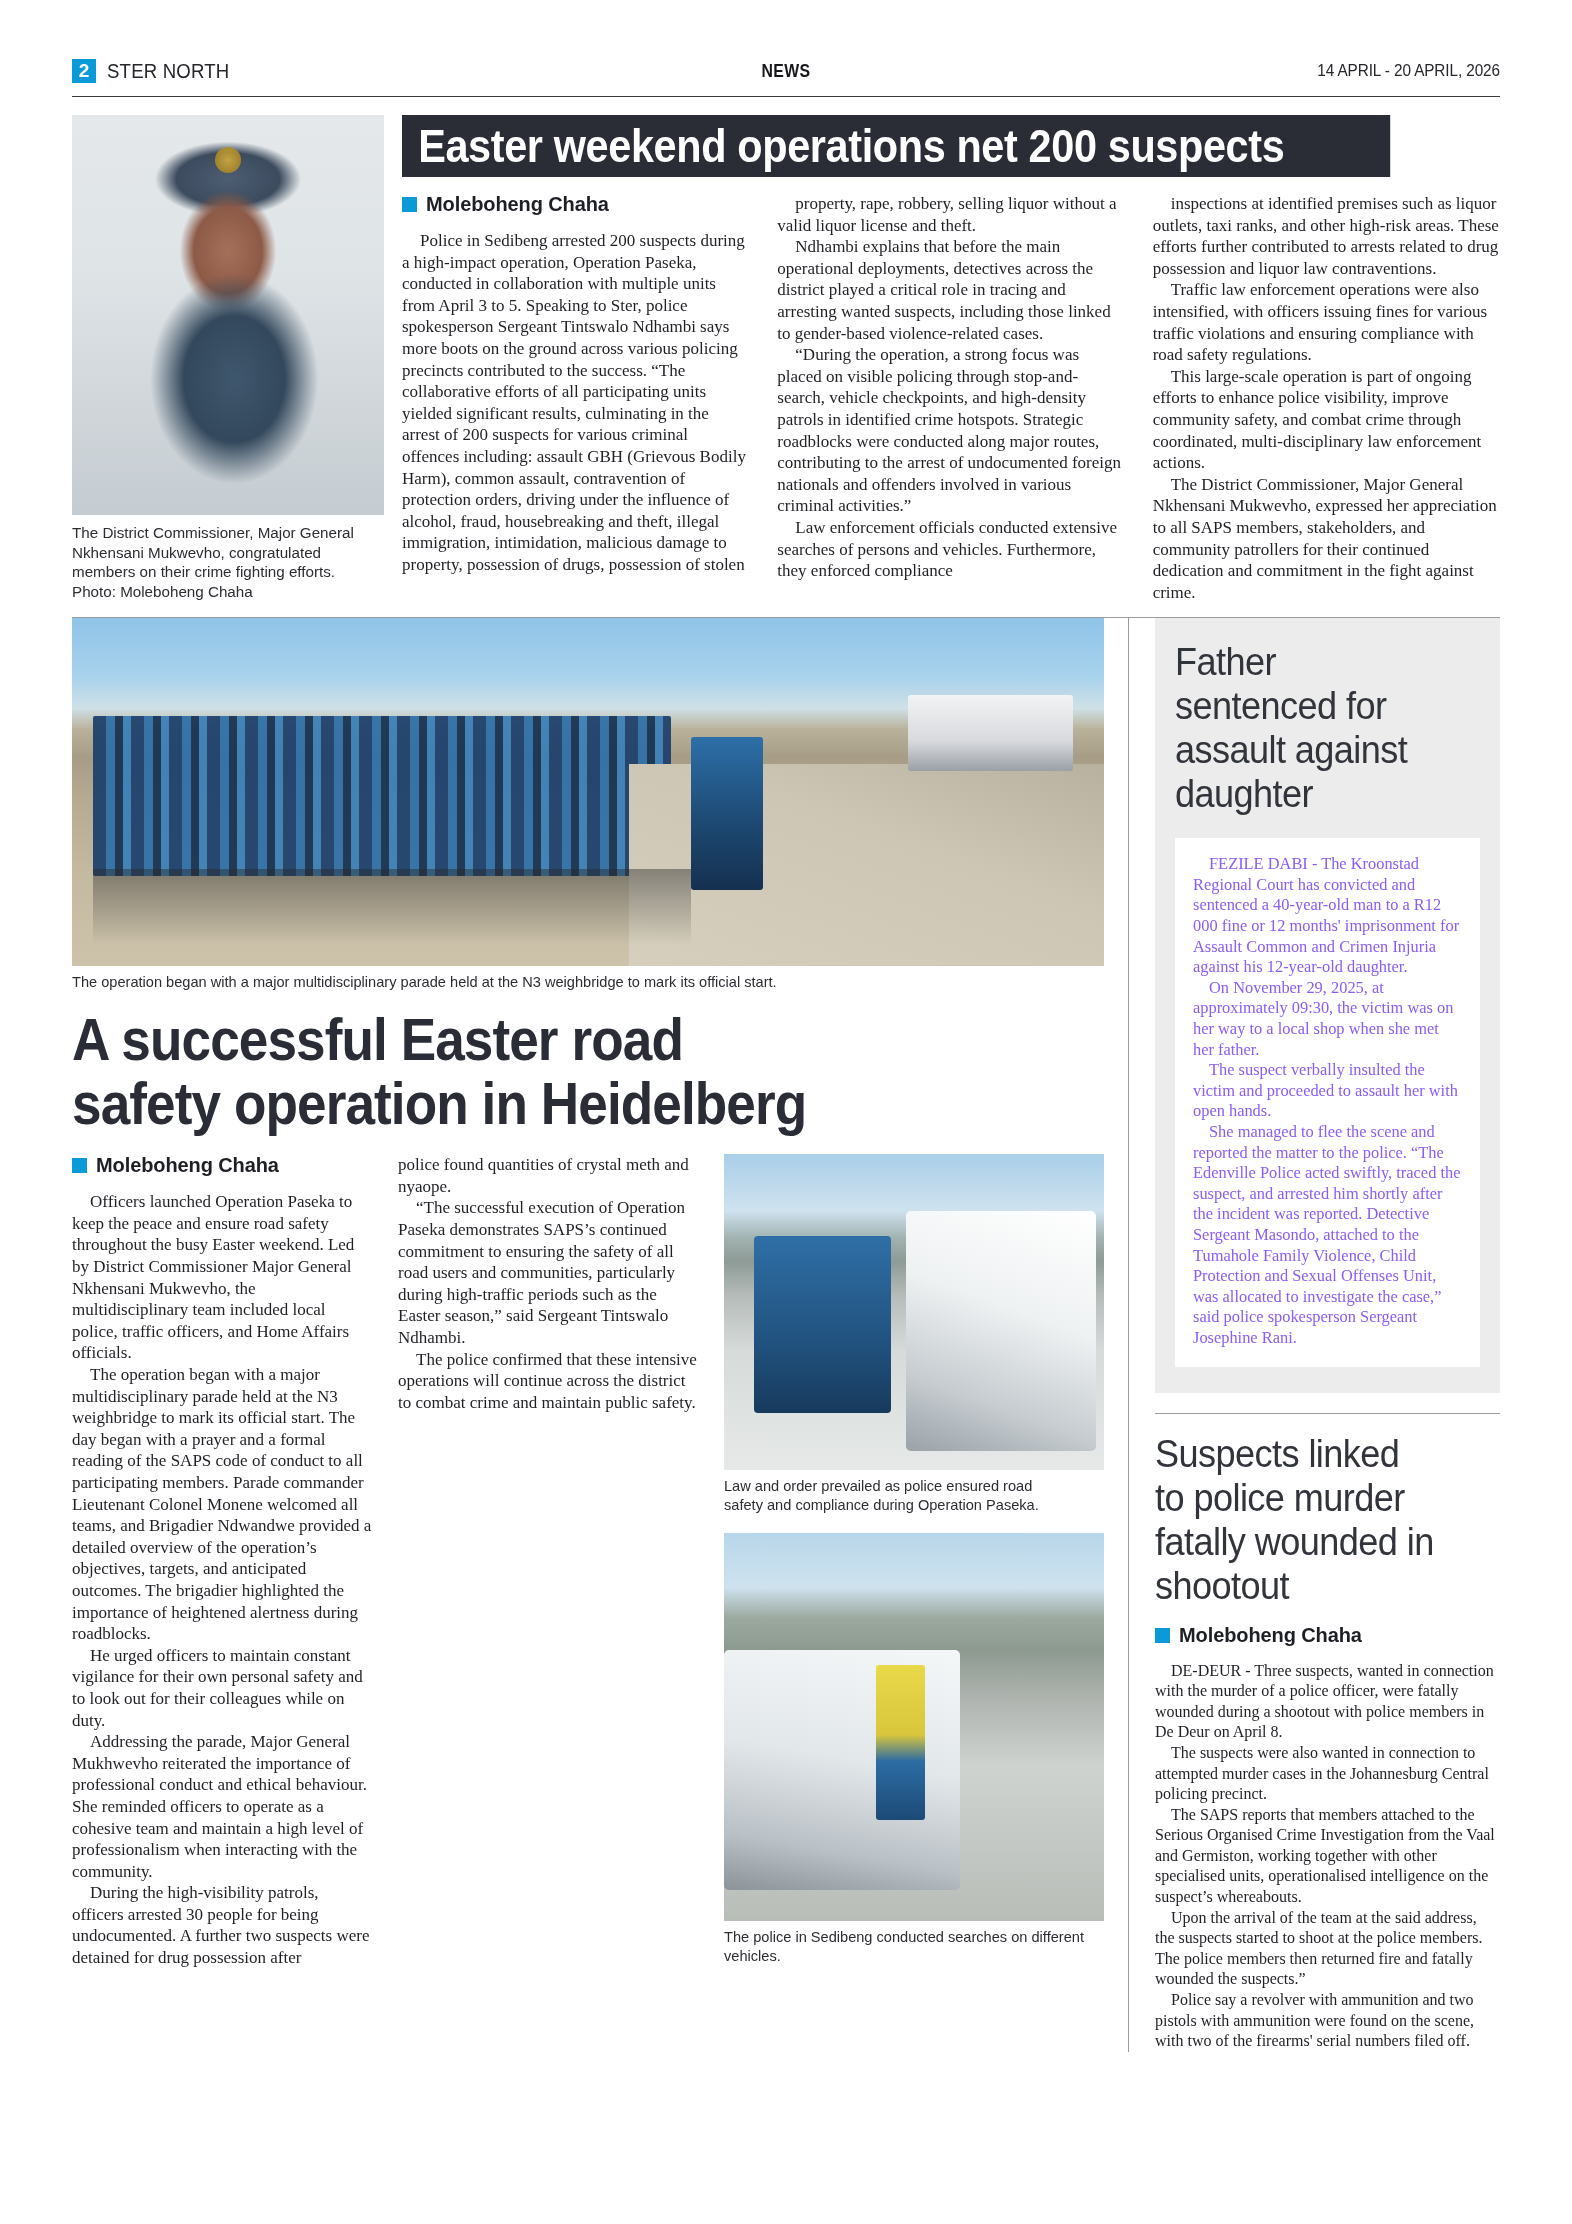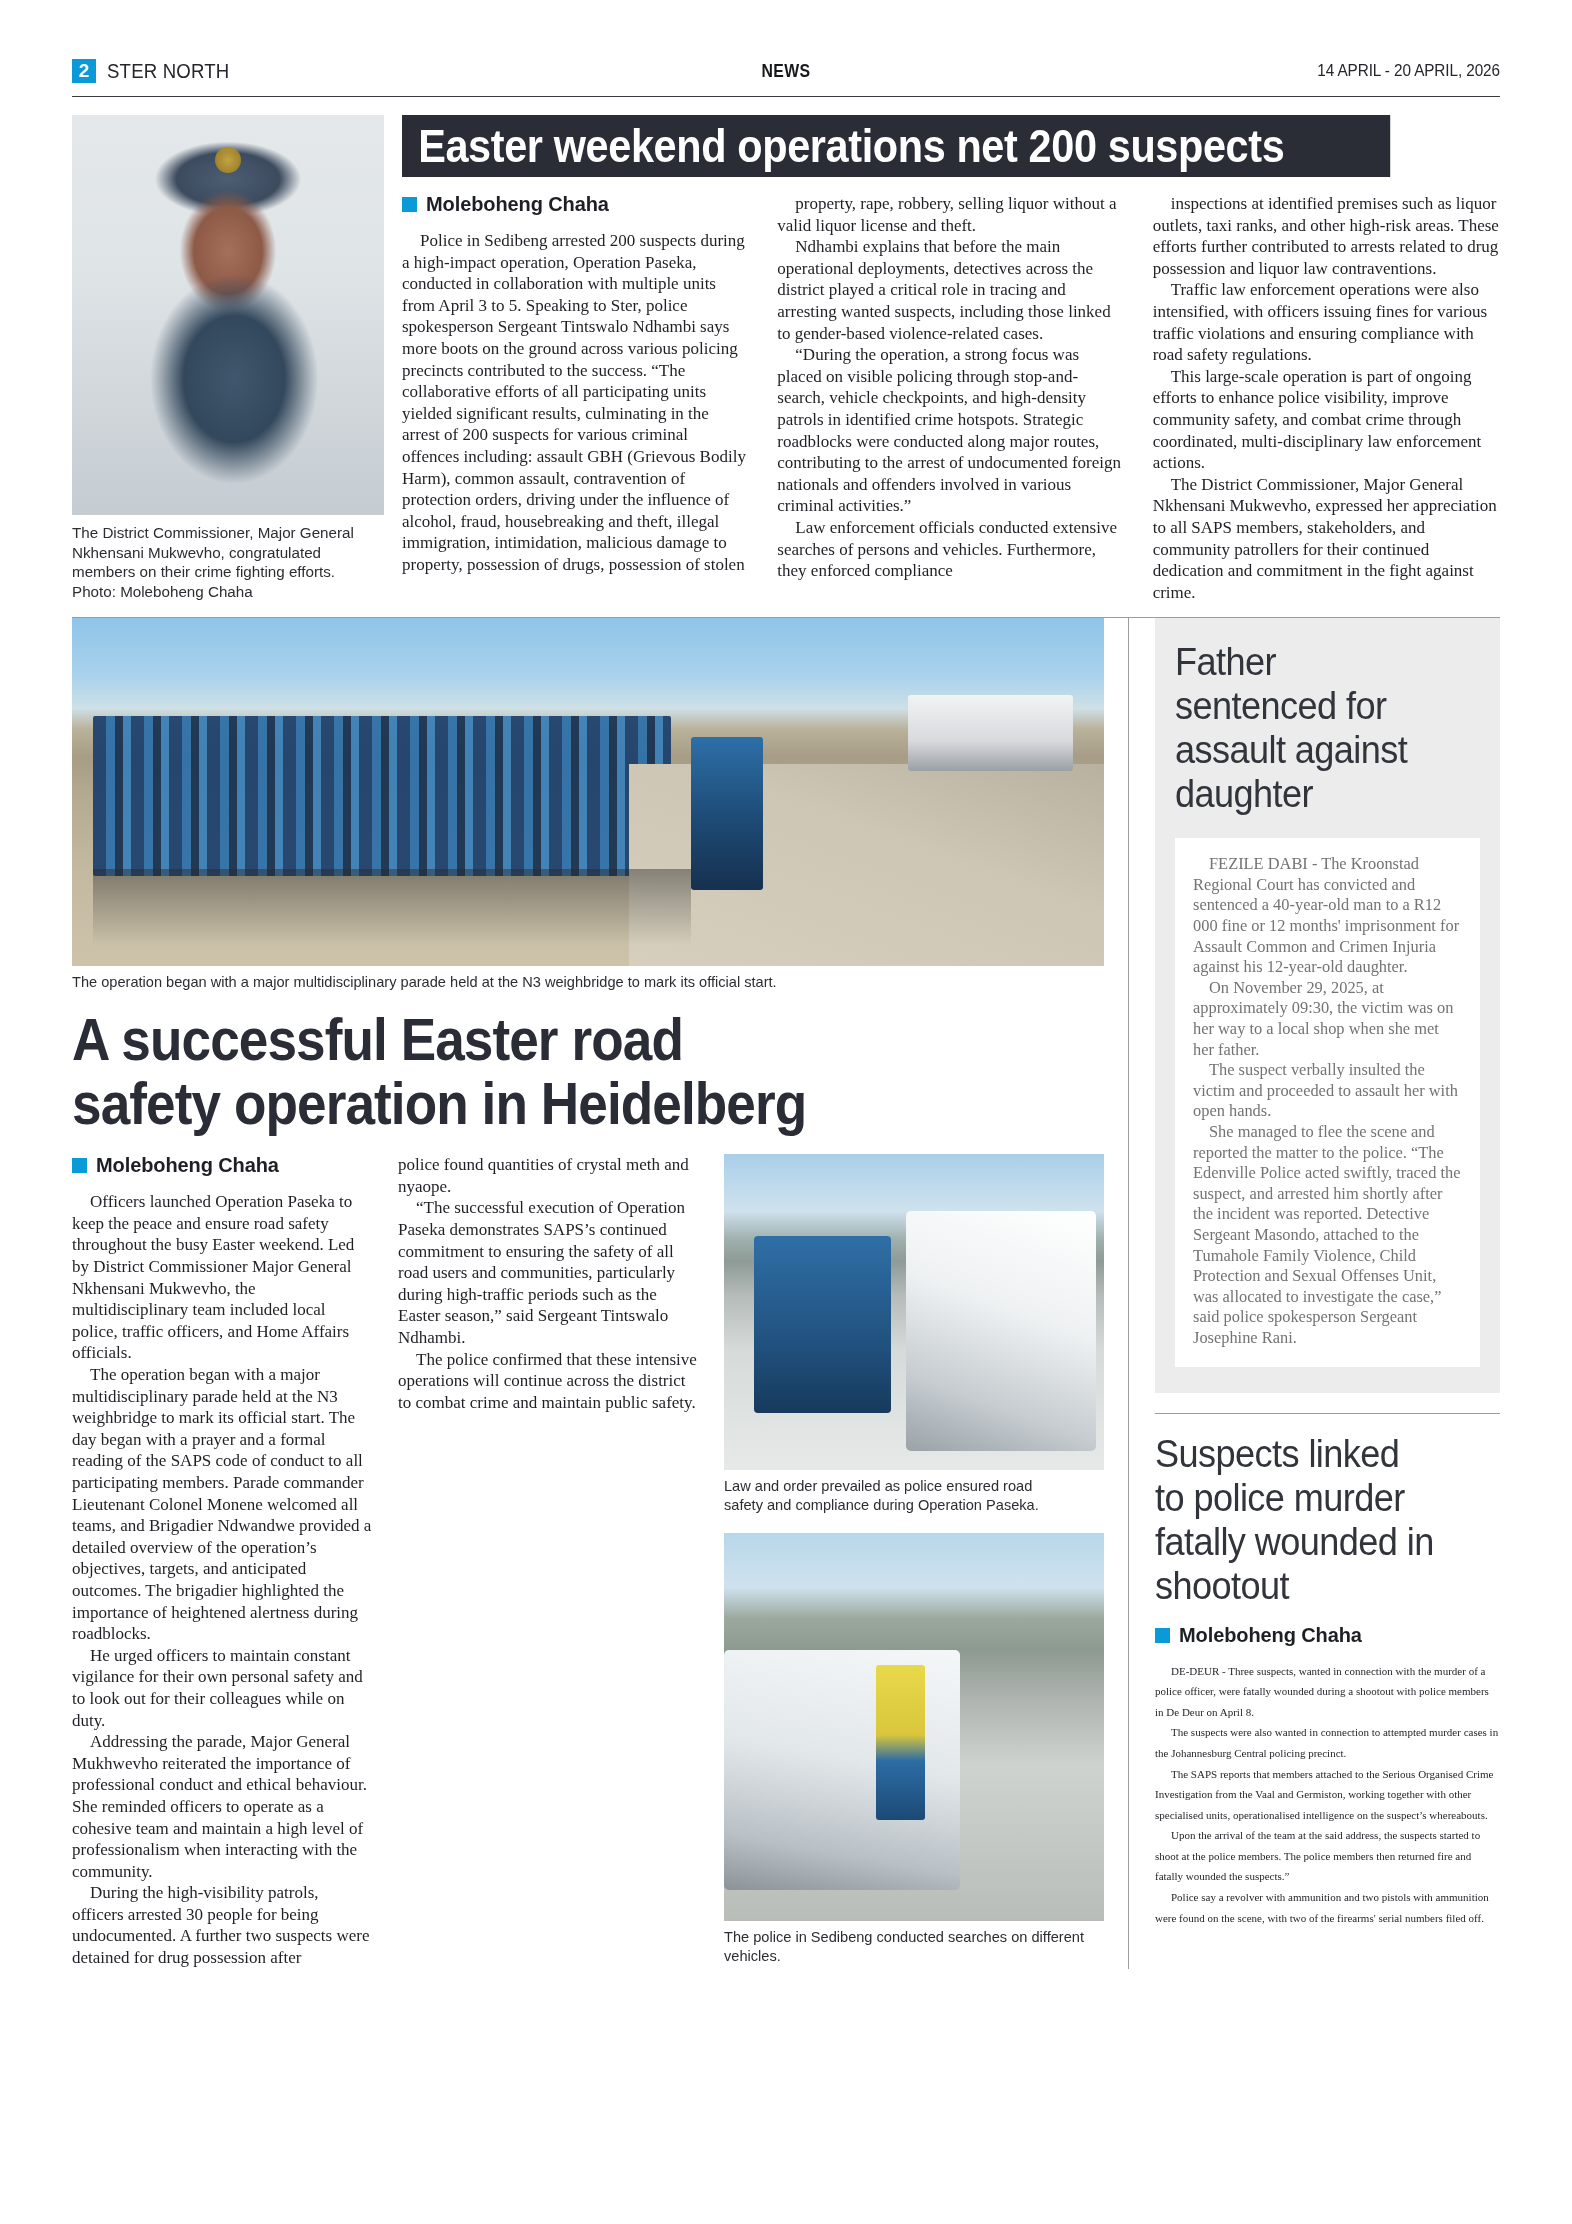--- a/index.html
+++ b/index.html
@@ -322,26 +322,26 @@
   }
   .rail-inner {
     background: #ffffff;
     padding: 16px 18px 18px 18px;
     margin-top: 22px;
   }
   .rail-inner p {
     font-family: "Liberation Serif", serif;
     font-size: 16.4px;
     line-height: 20.6px;
-    color: #737373;
+    color: #8b5cf6;
     text-indent: 16px;
   }
   .rail-body p {
     font-family: "Liberation Serif", serif;
-    font-size: 11px;
+    font-size: 16px;
     line-height: 20.6px;
     color: #1f2025;
     text-indent: 16px;
   }
   .rail-sep { border-bottom: 1.3px solid #9a9ca2; margin: 20px 0 18px 0; }
 </style>
 </head>
 <body>
 
 <div class="page">

